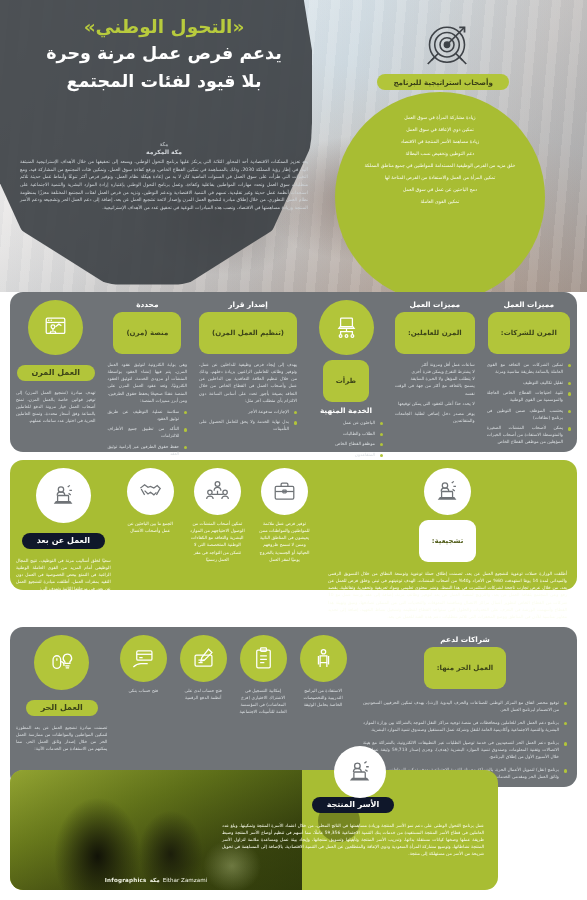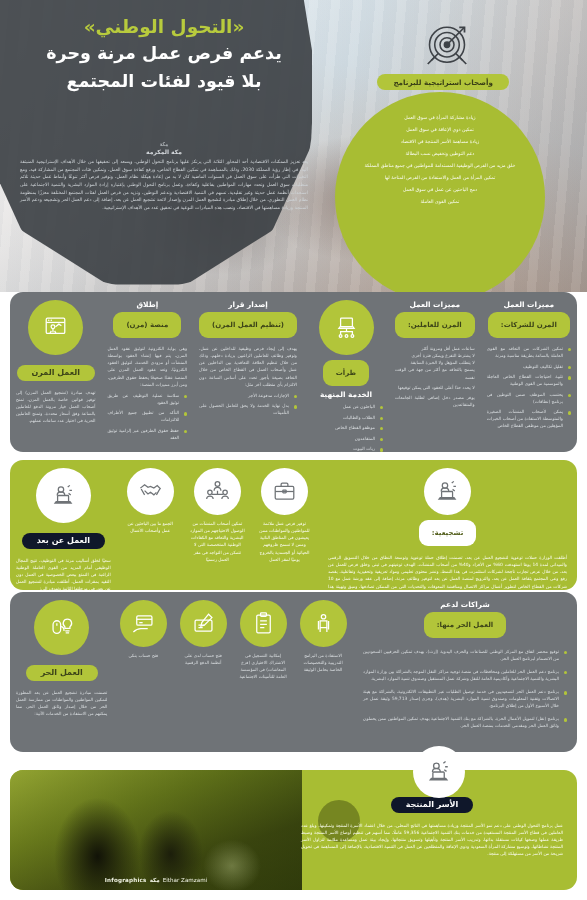--- a/index.html
+++ b/index.html
@@ -66,21 +66,21 @@
     width:47px; height:47px; border-radius:50%; margin:0 auto 5px;
     display:flex; align-items:center; justify-content:center;
   }
   .feat-icon.green { background:#b2c53a; }
   .feat-icon.white { background:#ffffff; }
   .feat-icon.big { width:55px; height:55px; }
   .feat-icon svg { width:27px; height:27px; }
 
   .pill {
     display:inline-block; background:#b2c53a; color:#3c4418;
-    font-size:7px; font-weight:bold; padding:9px 13px; border-radius:9px;
+    font-size:7px; font-weight:bold; padding:17px 13px; border-radius:9px;
     white-space:nowrap; margin-bottom:4px;
   }
   .pill.white { background:#ffffff; color:#4e5a16; }
   .pill.dark  { background:#0f172a; color:#ffffff; }
 
   .h-stack { font-size:7.4px; font-weight:bold; color:#fff; margin-bottom:3px; }
   .h-stack.dark { color:#4a5113; }
 
   .body-txt { font-size:4.4px; line-height:1.62; text-align:justify; }
   .body-txt.on-gray  { color:#d9dde0; }
@@ -91,21 +91,21 @@
     position:relative; font-size:4.4px; line-height:1.6; margin-bottom:3.5px;
     padding-right:8px; text-align:justify;
   }
   ul.dotted li::before {
     content:""; position:absolute; right:0; top:3px;
     width:3.4px; height:3.4px; border-radius:50%; background:#b2c53a;
   }
   ul.dotted.on-gray li  { color:#d9dde0; }
 
   
-  .footer-wrap { position:absolute; left:10px; top:770px; width:567px; height:120px; }
+  .footer-wrap { position:absolute; left:10px; top:770px; width:488px; height:120px; }
   .footer-green {
     position:absolute; inset:0; background:#a8bd33; border-radius:13px;
   }
   .footer-photo {
     position:absolute; left:0; top:0; width:292px; height:120px;
     border-radius:13px 0 0 13px; overflow:hidden;
     background:
       linear-gradient(to right, rgba(100,120,20,.45), rgba(70,90,14,.55)),
       linear-gradient(160deg,#b9c84a 0%,#6c7a22 35%,#25260e 70%,#141508 100%);
   }
@@ -236,21 +236,21 @@
         <div class="h-stack">إصدار قرار</div>
         <div class="pill">(تنظيم العمل المرن)</div>
         <div class="body-txt on-gray" style="margin-top:3px;">يهدف إلى إيجاد فرص وظيفية للداخلين عن عمل، وتوفير وظائف للعاملين الراغبين بزيادة دخلهم، وذلك من خلال تنظيم العلاقة التعاقدية بين الداخلين عن عمل وأصحاب العمل في القطاع الخاص من خلال التعاقد بصيغة بأجور تحدد على أساس الساعة دون الالتزام بأي متطلب آخر مثل:</div>
         <ul class="dotted on-gray" style="margin-top:4px; text-align:right;">
           <li>الإجازات مدفوعة الأجر</li>
           <li>بدل نهاية الخدمة ولا يحق للعامل الحصول على التأمينات</li>
         </ul>
       </div>
 
       <div class="feat" style="width:112px;">
-        <div class="h-stack">إطلاق</div>
+        <div class="h-stack">محددة</div>
         <div class="pill">منصة (مرن)</div>
         <div class="body-txt on-gray" style="margin-top:3px;">وهي بوابة الكترونية لتوثيق عقود العمل المرن، يتم فيها إنشاء العقود بواسطة المنشآت أو مزودي الخدمة، لتوثيق العقود الكترونيًا، وتعد عقود العمل المرن على المنصة عقدًا صحيحًا يحفظ حقوق الطرفين، ومن أبرز مميزات المنصة:</div>
         <ul class="dotted on-gray" style="margin-top:4px; text-align:right;">
           <li>سلاسة عملية التوظيف عن طريق توثيق العقود</li>
           <li>التأكد من تطبيق جميع الأطراف للالتزامات</li>
           <li>حفظ حقوق الطرفين عبر إلزامية توثيق العقد</li>
         </ul>
       </div>
 
       <div class="feat" style="width:112px;">
@@ -337,21 +337,21 @@
             <path d="M21 6l2.5-2M23 10l3 0M22 13.5l2.6 1.8"></path>
           </svg>
         </div>
         <div class="pill dark" style="font-size:8px; padding:3.5px 15px;">العمل عن بعد</div>
         <div class="body-txt on-green" style="margin-top:4px;">سعيًا لخلق أساليب مرنة في التوظيف، تتيح المجال الوظيفي أمام المزيد من القوى العاملة الوطنية الراغبة في التمتع ببعض الخصوصية في العمل دون التقيد بمقرات العمل، أطلقت مبادرة لتشجيع العمل عن بعد، في مرحلتها الثانية وتهدف إلى:</div>
       </div>
 
     </div>
   </div>
 
-  <div class="panel gray" style="top:592px; height:160px;">
+  <div class="panel gray" style="top:627px; height:160px;">
     <div class="row">
 
       <div class="feat" style="width:250px; padding:8px 10px 0;">
         <div class="h-stack">شراكات لدعم</div>
         <div class="pill">العمل الحر منها:</div>
         <ul class="dotted on-gray" style="margin-top:6px;">
           <li style="margin-bottom:6px;">توقيع محضر اتفاق مع المركز الوطني للصناعات والحرف اليدوية (إرث)، بهدف تمكين الحرفيين السعوديين من الانضمام لبرنامج العمل الحر.</li>
           <li style="margin-bottom:6px;">برنامج دعم العمل الحر للعاملين ومحافظات في منصة توجيه مراكز النقل الموجه بالشراكة بين وزارة الموارد البشرية والتنمية الاجتماعية وأكاديمية العامة للنقل وشركة عمل المستقبل وصندوق تنمية الموارد البشرية.</li>
           <li style="margin-bottom:6px;">برنامج دعم العمل الحر لتسعيديين في خدمة توصيل الطلبات عبر التطبيقات الالكترونية، بالشراكة مع هيئة الاتصالات وتقنية المعلومات وصندوق تنمية الموارد البشرية (هدف)، وجرى إصدار 59,713 وثيقة عمل حر خلال الأسبوع الأول من إطلاق البرنامج.</li>
           <li>برنامج (نقل) لتمويل الأعمال الحرة، بالشراكة مع بنك التنمية الاجتماعية بهدف تمكين المواطنين ممن يحملون وثائق العمل الحر ومقدمي الخدمات بمنصة العمل الحر.</li>

